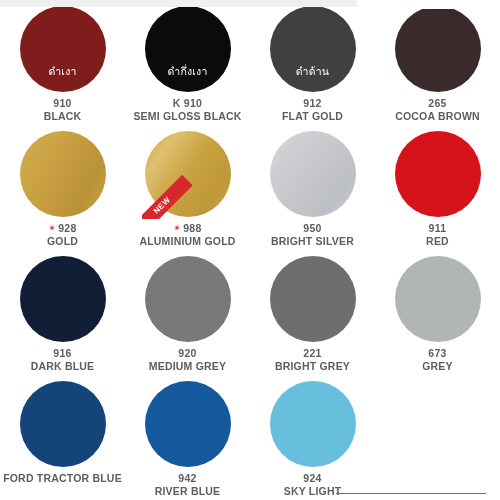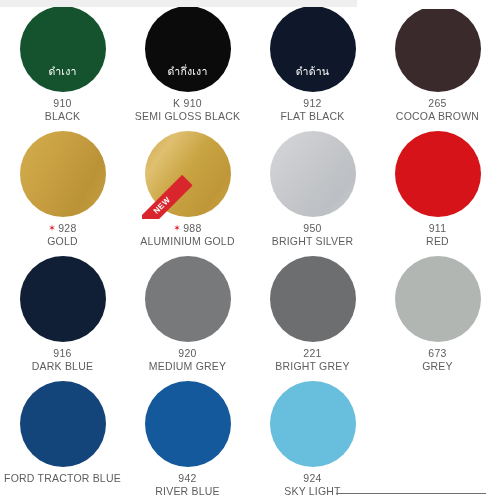--- a/index.html
+++ b/index.html
@@ -44,20 +44,21 @@
     font-size:10.5px;
     line-height:1;
     padding-bottom:16px;
     letter-spacing:.2px;
     white-space:nowrap;
   }
   .labels{
     margin-top:5px;
     text-align:center;
     line-height:1.22;
+    font-weight:bold;
   }
   .code{
     font-size:10.5px;color:#5d5d5d;letter-spacing:.3px;
     display:flex;align-items:center;justify-content:center;gap:2px;
   }
   .star{color:#d81f26;font-size:9px;line-height:1;}
   .name{
     font-size:10.5px;color:#5d5d5d;letter-spacing:.2px;white-space:nowrap;
   }
   
@@ -89,21 +90,21 @@
 </style>
 </head>
 <body>
 
 <div class="top-band"></div>
 <div class="top-band-white"></div>
 
 <div id="chart">
     <div class="cell">
       <div class="swatch-wrap">
-        <div class="swatch" title="BLACK" style="background: #14532d;">
+        <div class="swatch" title="BLACK" style="background: #7f1d1d;">
           <div class="thai" style="color: rgb(255, 255, 255);">ดำเงา</div>
         </div>
       </div>
       <div class="labels">
         <div class="code">
           <span>910</span>
         </div>
         <div class="name">BLACK</div>
       </div>
     </div>
@@ -115,29 +116,29 @@
       </div>
       <div class="labels">
         <div class="code">
           <span>K 910</span>
         </div>
         <div class="name">SEMI GLOSS BLACK</div>
       </div>
     </div>
     <div class="cell">
       <div class="swatch-wrap">
-        <div class="swatch" title="FLAT BLACK" style="background: #0f172a;">
+        <div class="swatch" title="FLAT BLACK" style="background: #404040;">
           <div class="thai" style="color: rgb(255, 255, 255);">ดำด้าน</div>
         </div>
       </div>
       <div class="labels">
         <div class="code">
           <span>912</span>
         </div>
-        <div class="name">FLAT BLACK</div>
+        <div class="name">FLAT GOLD</div>
       </div>
     </div>
     <div class="cell">
       <div class="swatch-wrap">
         <div class="swatch" title="COCOA BROWN" style="background: rgb(59, 42, 44);"></div>
       </div>
       <div class="labels">
         <div class="code">
           <span>265</span>
         </div>

